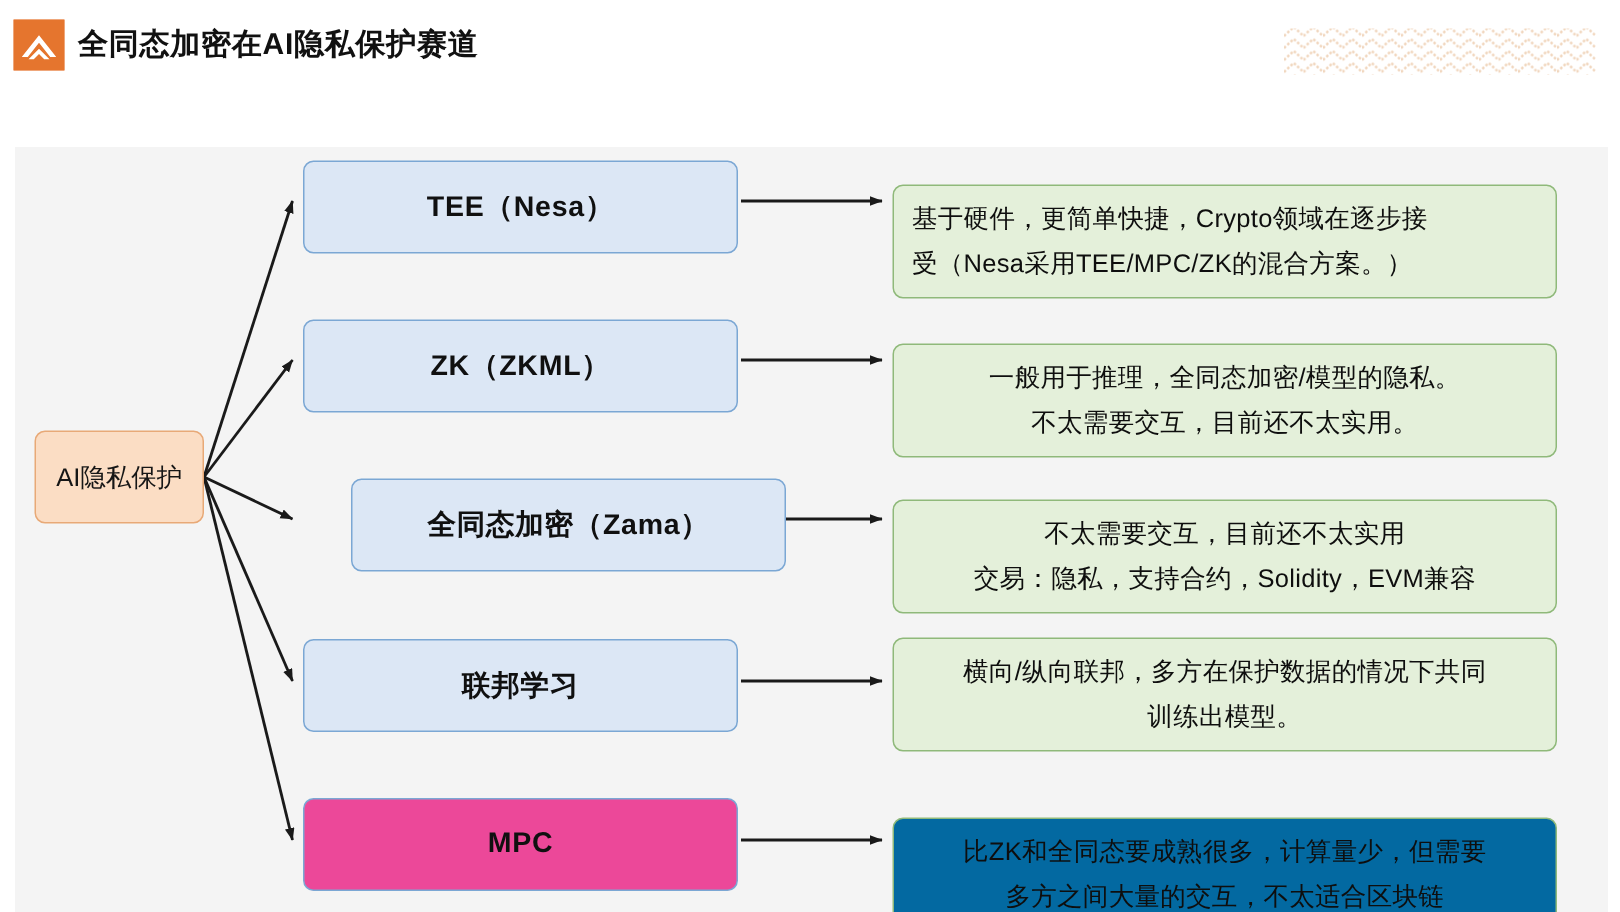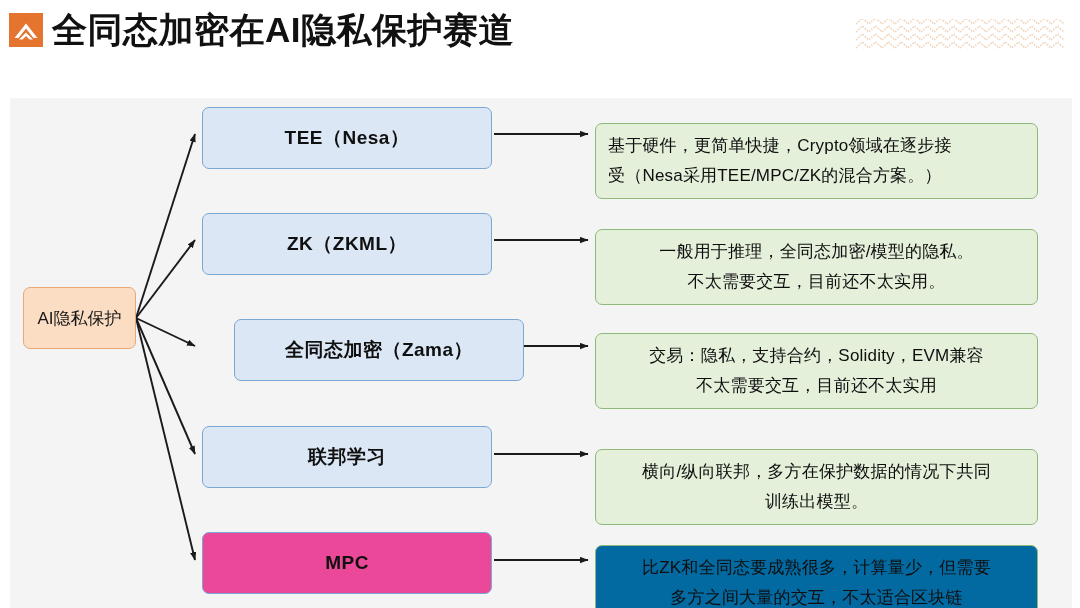--- a/index.html
+++ b/index.html
@@ -24,21 +24,21 @@
   #brand-logo {
     position: absolute;
     left: 9px; top: 13px;
     width: 34px; height: 34px;
     background: #e5752e;
   }
   #brand-logo svg { display: block; }
   #page-title {
     position: absolute;
     left: 52px; top: 8px;
-    font-size: 35px;
+    font-size: 20px;
     font-weight: bold;
     color: #111111;
     letter-spacing: 0.5px;
     line-height: 44px;
     white-space: nowrap;
   }
   #deco-band {
     position: absolute;
     left: 856px; top: 17px;
     width: 208px; height: 35px;
@@ -182,27 +182,27 @@
   <div class="node desc-node" style="top:112px;">
     <div class="txt">
       <div>一般用于推理，全同态加密/模型的隐私。</div>
       <div>不太需要交互，目前还不太实用。</div>
     </div>
   </div>
 
   <div class="node cat-node" style="top:221px;margin-left:32px;">全同态加密（Zama）</div>
   <div class="node desc-node" style="top:216px;">
     <div class="txt">
+      <div>不太需要交互，目前还不太实用</div>
       <div>交易：隐私，支持合约，Solidity，EVM兼容</div>
-      <div>不太需要交互，目前还不太实用</div>
     </div>
   </div>
 
   <div class="node cat-node" style="top:328px;">联邦学习</div>
-  <div class="node desc-node" style="top:332px;">
+  <div class="node desc-node" style="top:308px;">
     <div class="txt">
       <div>横向/纵向联邦，多方在保护数据的情况下共同</div>
       <div>训练出模型。</div>
     </div>
   </div>
 
   <div class="node cat-node gray" style="top:434px;">MPC</div>
   <div class="node desc-node gray-green" style="top:428px;">
     <div class="txt">
       <div>比ZK和全同态要成熟很多，计算量少，但需要</div>

